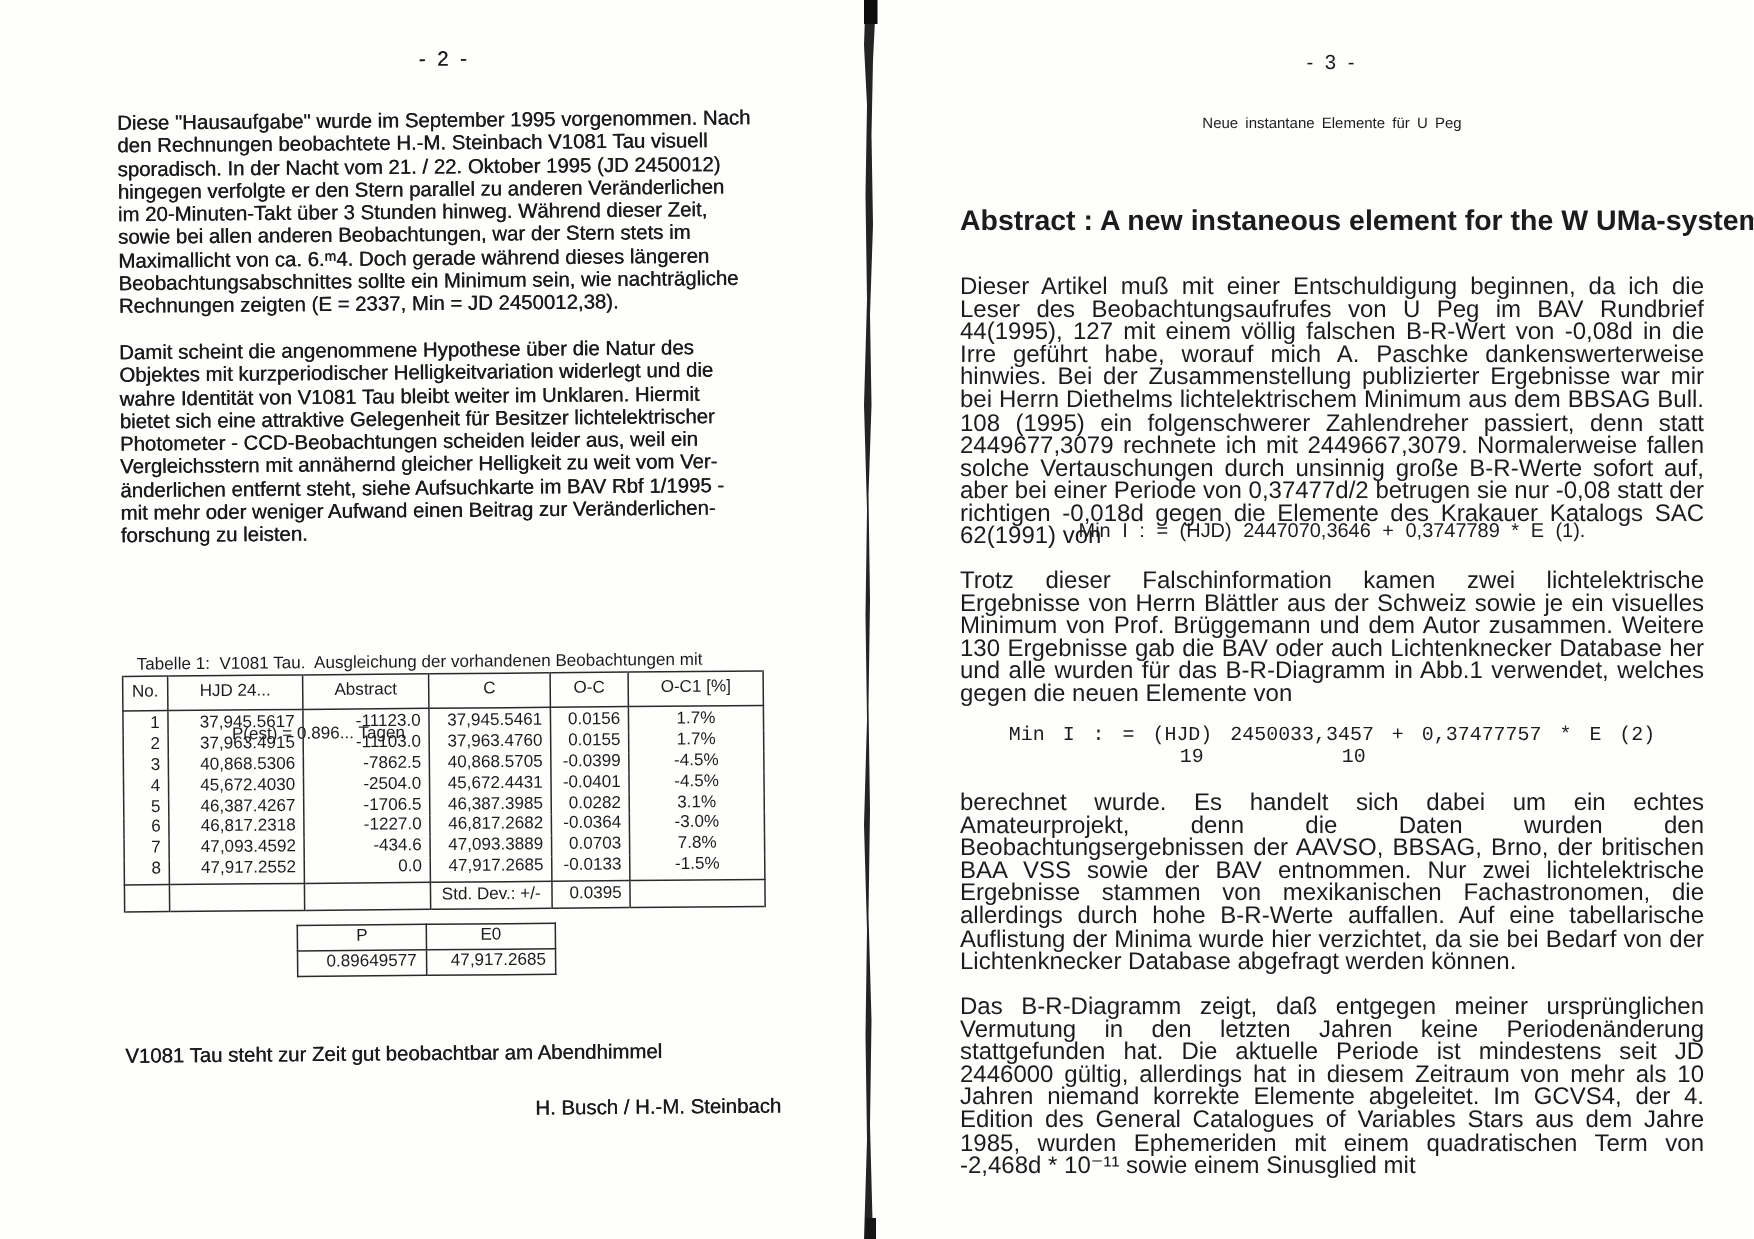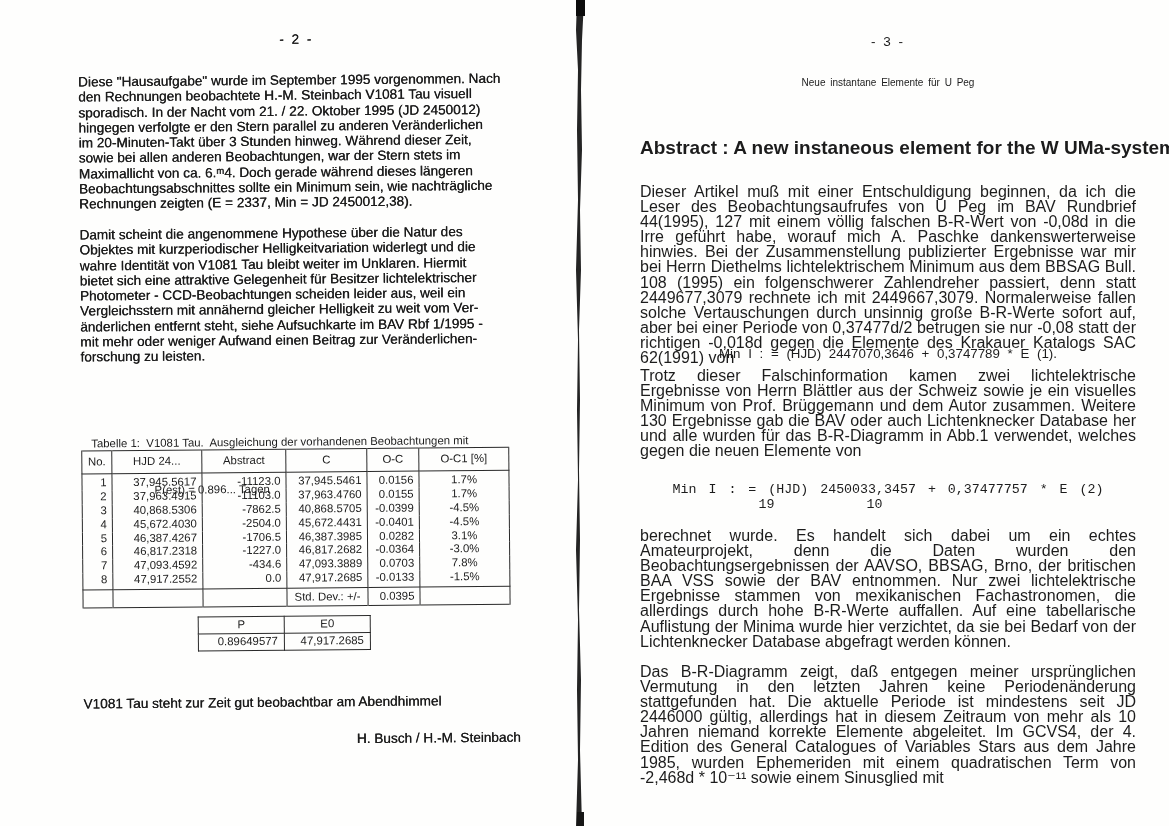--- a/index.html
+++ b/index.html
@@ -48,30 +48,30 @@
   
   .page-right{position:absolute;left:640px;top:0;width:496px;height:826px;}
   .rp-pagenum{position:absolute;top:34px;left:0;width:100%;text-align:center;
     font-size:13.5px;letter-spacing:2px;}
   .rp-title{position:absolute;top:77px;left:0;width:100%;text-align:center;
     font-weight:normal;font-size:10px;word-spacing:2px;}
   .rp-abstract{position:absolute;top:137px;left:0;font-size:19px;white-space:nowrap;font-weight:bold;}
   .rp-para{position:absolute;left:0;width:496px;text-align:justify;
     font-size:16px;line-height:15.1px;}
   .rp-para1{top:184px;}
-  .rp-para2{top:368px;}
+  .rp-para2{top:380px;}
   .rp-para3{top:528px;}
   .rp-para4{top:664px;}
   .rp-eq{position:absolute;left:0;width:100%;text-align:center;
     font-size:13.3px;}
   .rp-eq1{top:346px;}
   .rp-eq2{top:482px;font-family:Liberation Mono, monospace;}
   .eq-inner{display:inline-block;text-align:left;word-spacing:4px;}
   .eq2-sub{display:block;line-height:15.5px;word-spacing:normal;}
-  .eq2-sub .e1{display:inline-block;margin-left:86px;}
+  .eq2-sub .e1{display:inline-block;margin-left:114px;}
   .eq2-sub .e2{display:inline-block;margin-left:84px;}
 </style>
 </head>
 <body>
 
 <div class="scan">
 
   <div class="gutter">
     <svg width="16" height="826" xmlns="http://www.w3.org/2000/svg" style="filter:blur(0.4px);">
       <polygon fill="#242424" points="5,0 12,0 10,40 9,90 10,150 8,210 9,270 7,330 8,400 7,470 8,540 7,610 9,680 8,750 10,826 4,826 6,760 5,690 6,620 4,550 6,480 5,410 6,340 4,270 6,200 5,130 6,70 4,30"></polygon>

